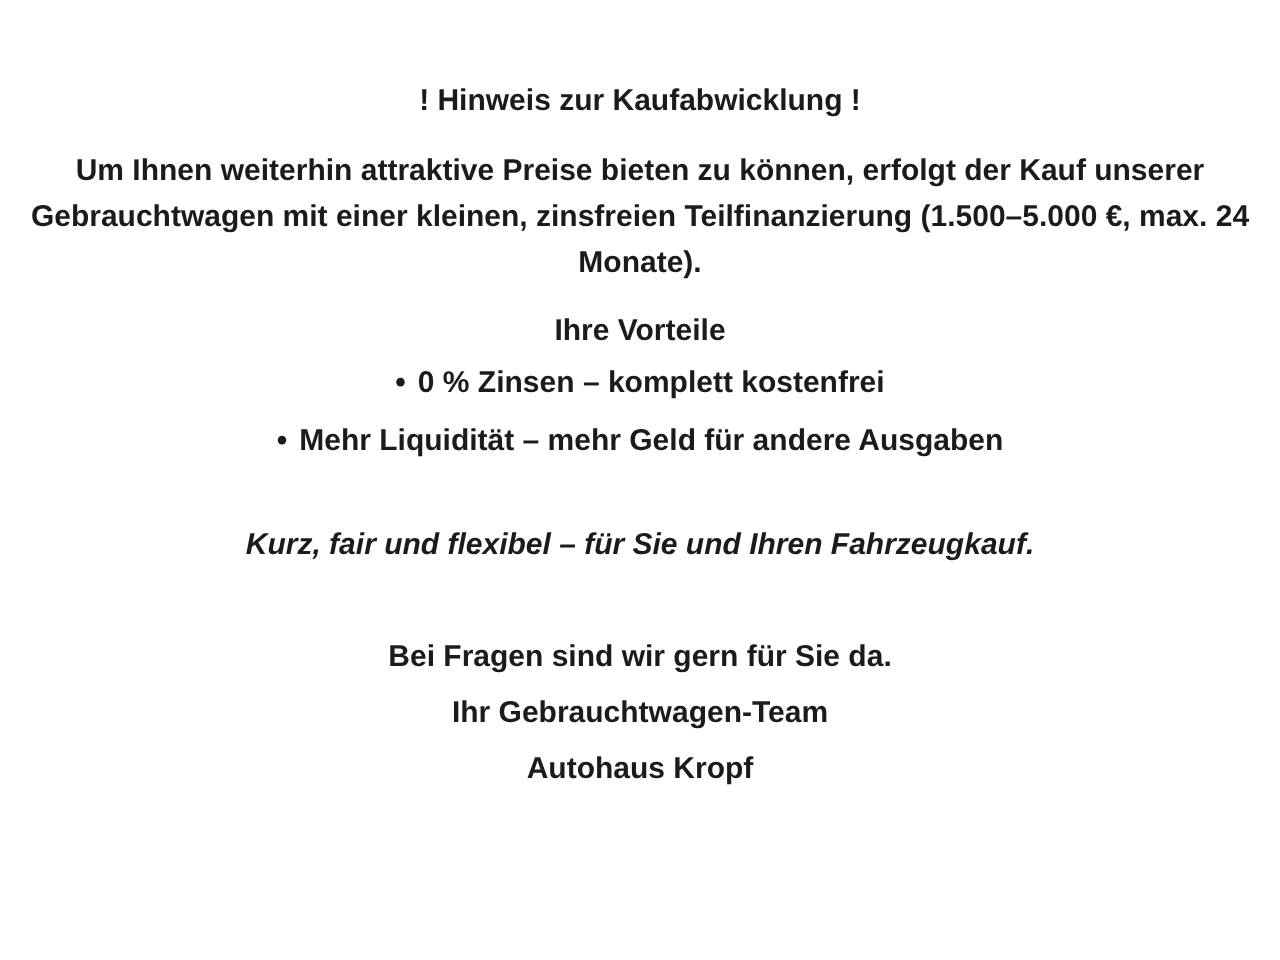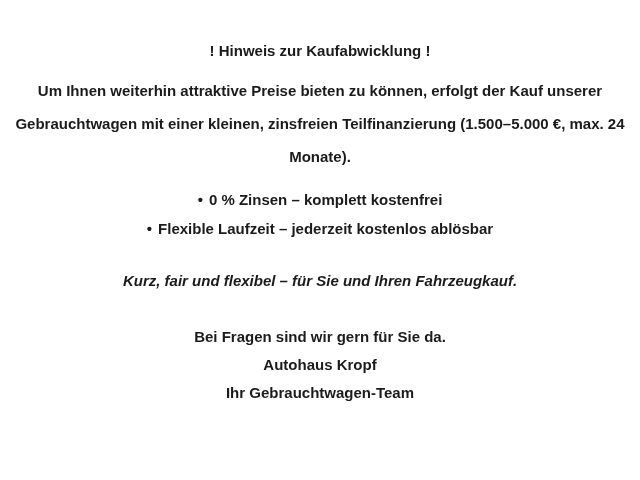--- a/index.html
+++ b/index.html
@@ -29,21 +29,21 @@
     font-size: 15px;
     font-weight: 700;
   }
   .title {
     line-height: 22px;
     margin-bottom: 8px;
   }
   .intro {
     max-width: 626px;
     margin: 12px auto;
-    line-height: 33px;
+    line-height: 23px;
   }
   .benefits-heading {
     margin-top: 9px;
     line-height: 22px;
   }
   .benefits {
     list-style: none;
     margin: 0;
     padding: 0;
   }
@@ -67,27 +67,28 @@
 </style>
 </head>
 <body>
 
 <div class="page">
 
   <h1 class="line title">! Hinweis zur Kaufabwicklung !</h1>
 
   <p class="line intro">Um Ihnen weiterhin attraktive Preise bieten zu können, erfolgt der Kauf unserer Gebrauchtwagen mit einer kleinen, zinsfreien Teilfinanzierung (1.500–5.000 €, max. 24 Monate).</p>
 
+  <h2 class="line benefits-heading">Ihre Vorteile</h2>
 
   <ul class="benefits">
     <li class="line benefit"><span class="bullet">•</span><span>0 % Zinsen – komplett kostenfrei</span></li>
-    <li class="line benefit"><span class="bullet">•</span><span>Flexible Laufzeit – jederzeit kostenlos ablösbar</span></li>
+    <li class="line benefit"><span class="bullet">•</span><span>Mehr Liquidität – mehr Geld für andere Ausgaben</span></li>
   </ul>
 
   <p class="line summary">Kurz, fair und flexibel – für Sie und Ihren Fahrzeugkauf.</p>
 
   <div class="closing">
     <p class="line">Bei Fragen sind wir gern für Sie da.</p>
+    <p class="line">Ihr Gebrauchtwagen-Team</p>
     <p class="line">Autohaus Kropf</p>
-    <p class="line">Ihr Gebrauchtwagen-Team</p>
   </div>
 
 </div>
 
 </body></html>

